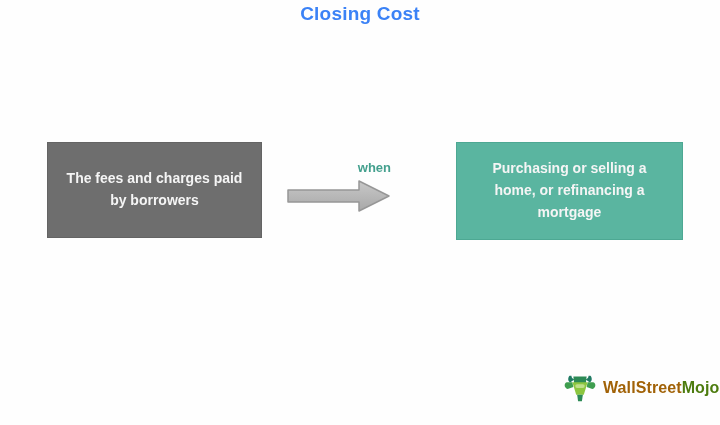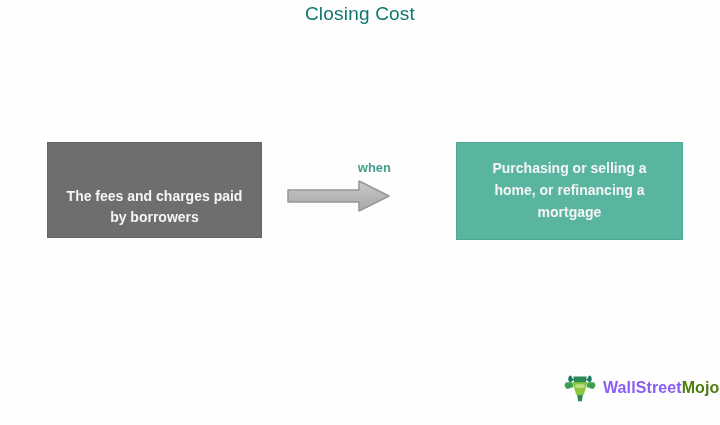--- a/index.html
+++ b/index.html
@@ -15,22 +15,22 @@
     inset: 0;
     background: #fefefe;
   }
   .title {
     position: absolute;
     top: 3px;
     left: 0;
     width: 100%;
     text-align: center;
     font-size: 19px;
-    font-weight: normal;
-    color: #0f766e;
+    font-weight: bold;
+    color: #3b82f6;
     letter-spacing: 0.2px;
   }
   .box {
     position: absolute;
     display: flex;
     align-items: center;
     justify-content: center;
     text-align: center;
     color: #f5f5f5;
     font-weight: bold;
@@ -38,21 +38,20 @@
     line-height: 1.55;
     padding: 8px 16px;
   }
   .box-left {
     left: 47px;
     top: 142px;
     width: 215px;
     height: 96px;
     background: #6e6e6e;
     border: 1px solid #646464;
-    align-items: flex-end;
   }
   .box-right {
     left: 408px;
     top: 142px;
     width: 227px;
     height: 98px;
     background: #5ab5a0;
     border: 1px solid #4da893;
     margin-left: 48px;
   }
@@ -81,21 +80,21 @@
     align-items: center;
     gap: 4px;
   }
   .brand-icon { width: 38px; height: 38px; }
   .brand-text {
     font-size: 16px;
     font-weight: bold;
     letter-spacing: 0.1px;
     white-space: nowrap;
   }
-  .brand-first { color: #8b5cf6; }
+  .brand-first { color: #a16207; }
   .brand-second { color: #4d7c0f; }
 </style>
 </head>
 <body>
 
 <div class="canvas">
 
   <div class="title">Closing Cost</div>
 
   <div class="box box-left">

